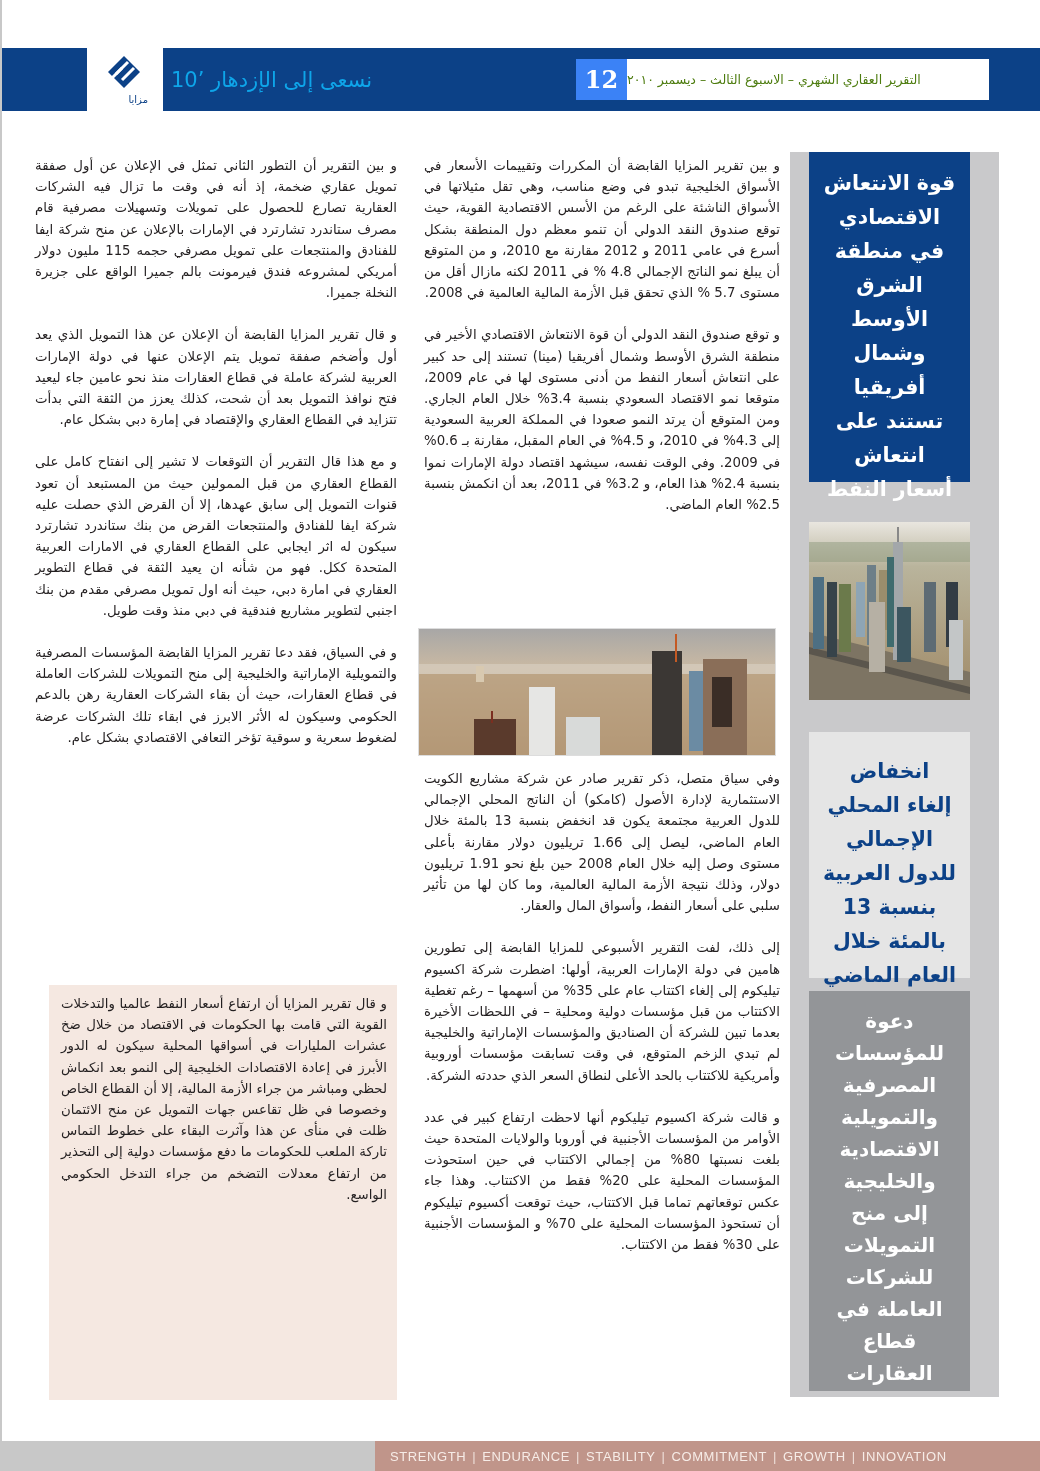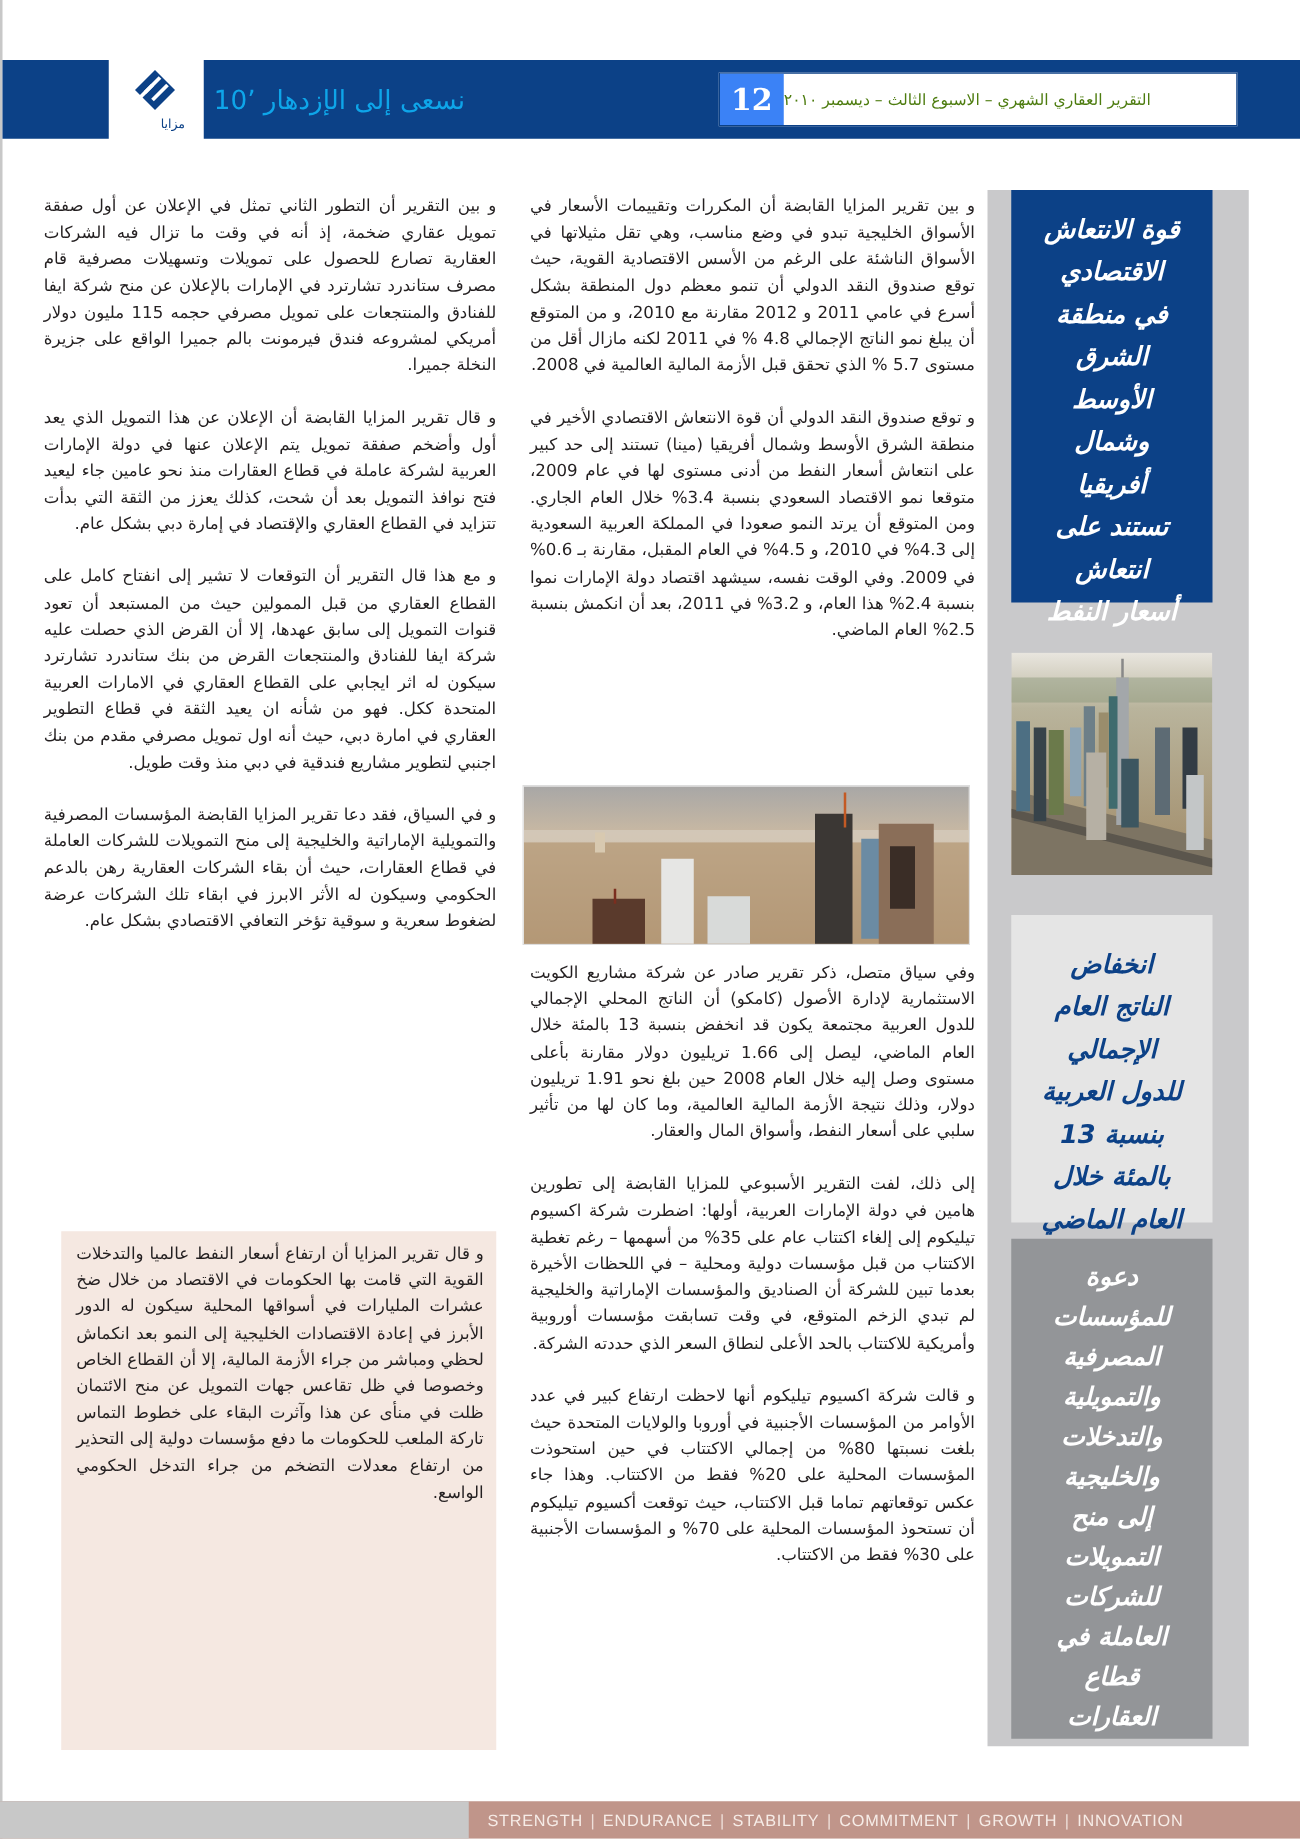--- a/index.html
+++ b/index.html
@@ -15,21 +15,21 @@
   .hdr-slogan span { color: #0ea5e9; font-size: 21px; font-family: "DejaVu Sans", sans-serif; letter-spacing: 0.5px; }
   .hdr-right { left: 520px; width: 520px; }
   .logo { position: absolute; left: 98px; top: 50px; width: 52px; height: 58px; }
   .logo-text { position: absolute; left: 100px; top: 94px; width: 48px; font-size: 10px; color: #0c4187; text-align: right; direction: rtl; }
 
   .hdr-box { position: absolute; left: 575px; top: 58px; width: 415px; height: 43px; background: #ffffff; border: 1px solid #0c4187; display: flex; }
   .page-num { width: 51px; height: 100%; background: #3b82f6; color: #ffffff; font-family: "DejaVu Serif", serif; font-weight: bold; font-size: 24px; display: flex; align-items: center; justify-content: center; }
   .report-title { flex: 1; display: flex; align-items: center; justify-content: flex-end; padding-right: 8px; direction: rtl; font-size: 12.5px; color: #4d7c0f; text-align: right; border-radius: 14px; }
 
   
-  .sidebar { position: absolute; left: 790px; top: 152px; width: 209px; height: 1245px; background: #c9c9cb; font-style: italic; }
+  .sidebar { position: absolute; left: 790px; top: 152px; width: 209px; height: 1245px; background: #c9c9cb; }
   .sb-box { position: absolute; left: 19px; width: 161px; direction: rtl; text-align: center; font-weight: bold; font-size: 20.5px; line-height: 34px; padding: 14px 6px; }
   .sb-box-1 { top: 0; height: 330px; background: #0c4187; color: #ffffff; }
   .sb-img { position: absolute; left: 19px; top: 370px; width: 161px; height: 178px; overflow: hidden; }
   .sb-box-2 { top: 580px; height: 246px; background: #e5e5e5; color: #0c4187; padding-top: 22px; }
   .sb-box-3 { top: 839px; height: 400px; background: #939598; color: #ffffff; padding-top: 14px; font-size: 20px; line-height: 32px; }
 
   
   .col { position: absolute; direction: rtl; text-align: justify; font-size: 13.3px; line-height: 21.2px; color: #231f20; }
   .col p { margin-bottom: 21px; text-align-last: right; }
   .col-mid { left: 424px; width: 356px; top: 155px; }
@@ -112,34 +112,34 @@
       <rect x="60" y="80" width="16" height="70" fill="#b6b0a4"></rect>
       <rect x="88" y="85" width="14" height="55" fill="#3c5660"></rect>
       <rect x="115" y="60" width="12" height="70" fill="#5d6b74"></rect>
       <rect x="137" y="60" width="12" height="65" fill="#333c44"></rect>
       <rect x="140" y="98" width="14" height="60" fill="#c3c6c7"></rect>
     </svg>
   </div>
 
   <div class="sb-box sb-box-2">
     <div>انخفاض</div>
-    <div>الناتج العام</div>
+    <div>إلغاء المحلي</div>
     <div>الإجمالي</div>
     <div>للدول العربية</div>
     <div>بنسبة 13</div>
     <div>بالمئة خلال</div>
     <div>العام الماضي</div>
   </div>
 
   <div class="sb-box sb-box-3">
     <div>دعوة</div>
     <div>للمؤسسات</div>
     <div>المصرفية</div>
     <div>والتمويلية</div>
-    <div>والتدخلات</div>
+    <div>الاقتصادية</div>
     <div>والخليجية</div>
     <div>إلى منح</div>
     <div>التمويلات</div>
     <div>للشركات</div>
     <div>العاملة في</div>
     <div>قطاع</div>
     <div>العقارات</div>
   </div>
 </div>
 

